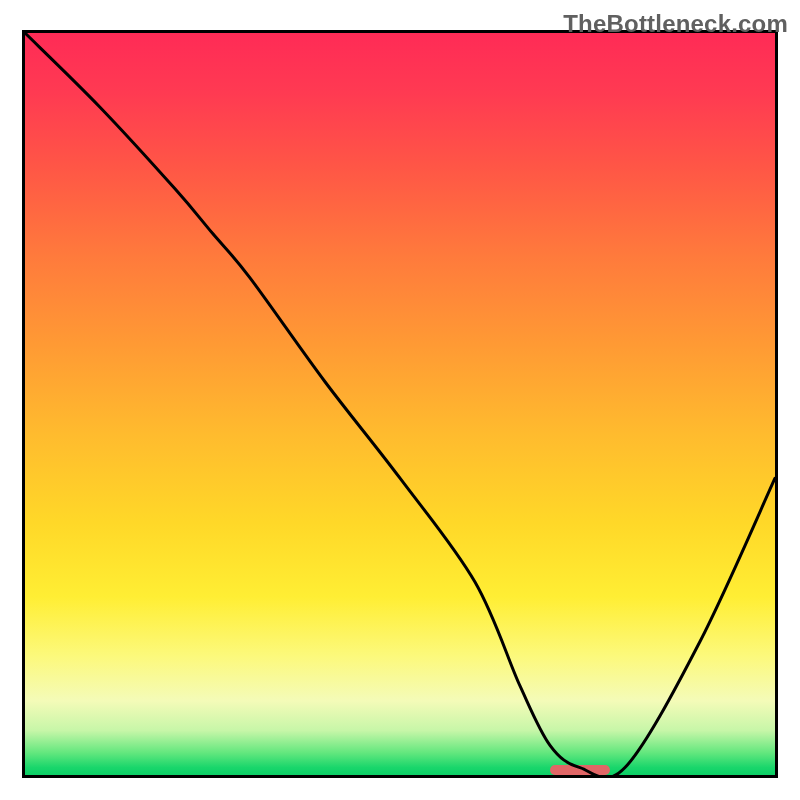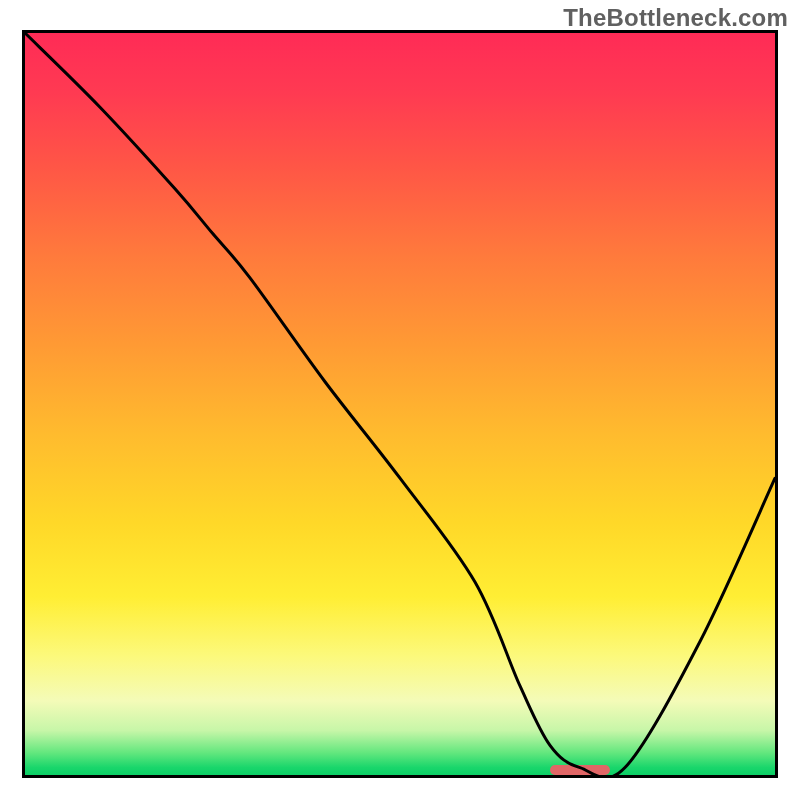--- a/index.html
+++ b/index.html
@@ -10,21 +10,21 @@
     background: #ffffff;
     font-family: Arial, Helvetica, sans-serif;
   }
   .stage {
     position: relative;
     width: 800px;
     height: 800px;
   }
   .watermark {
     position: absolute;
-    top: 4px;
+    top: 10px;
     right: 12px;
     font-size: 24px;
     font-weight: 600;
     color: #606060;
     letter-spacing: 0.2px;
     z-index: 10;
   }
   .plot-frame {
     position: absolute;
     left: 22px;

